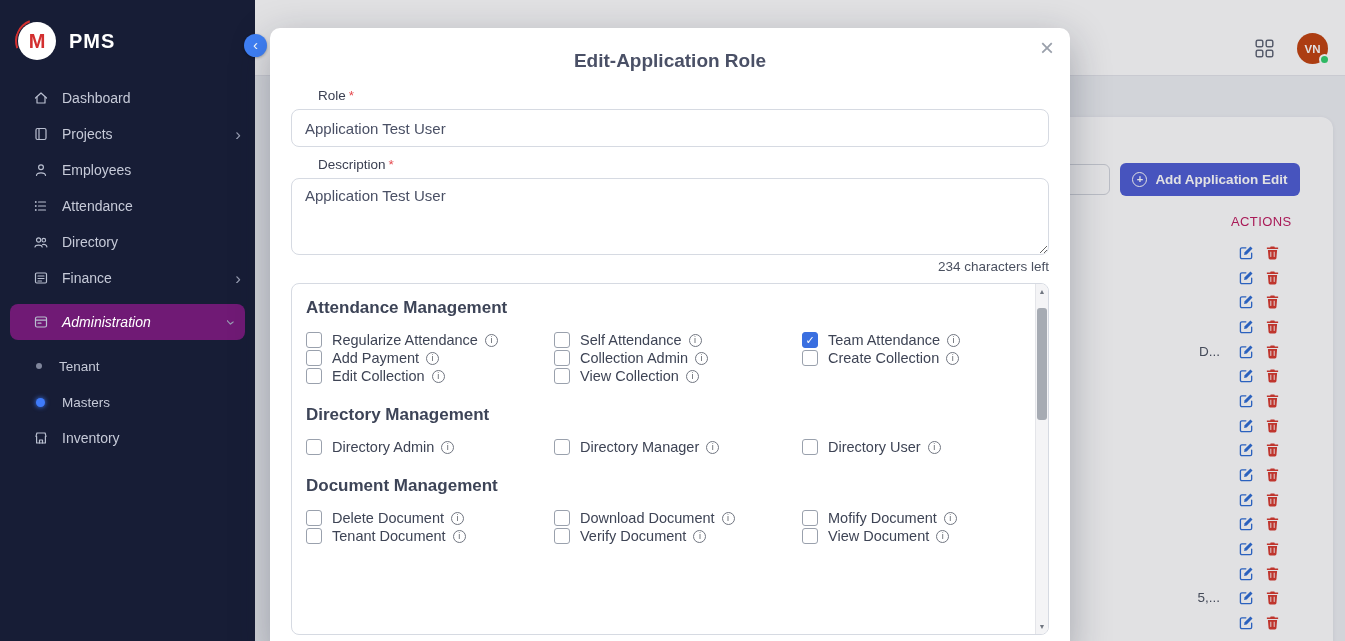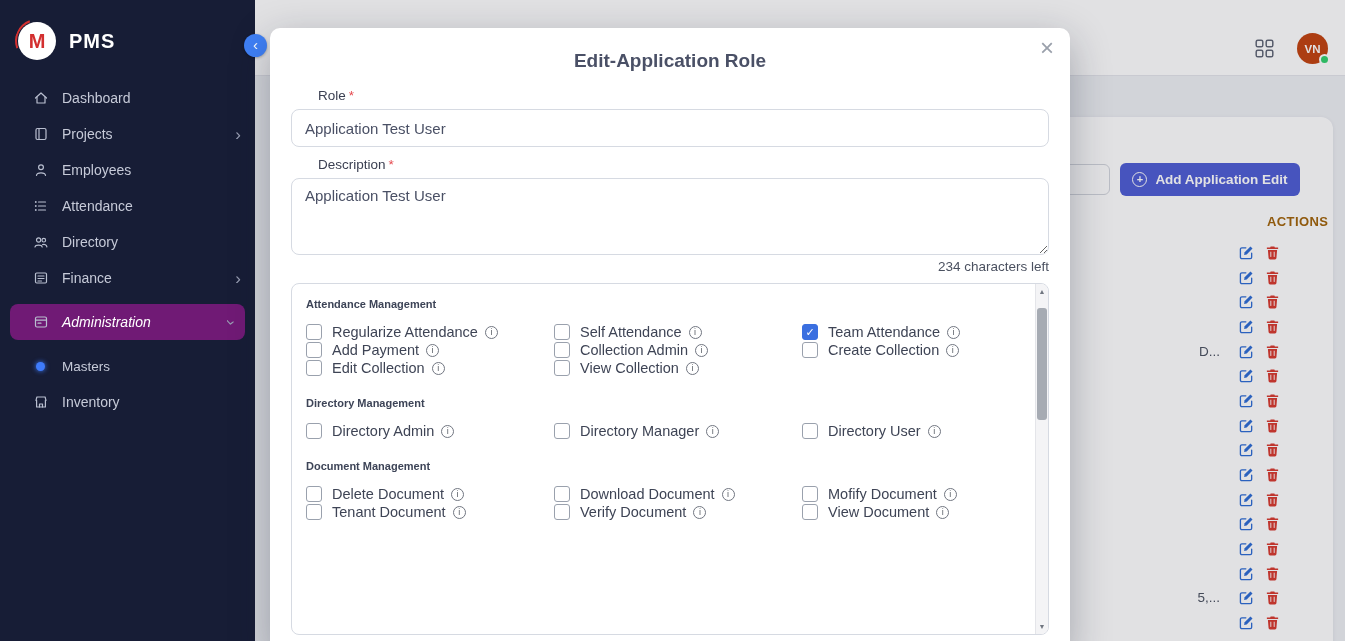--- a/index.html
+++ b/index.html
@@ -28,42 +28,42 @@
   .topbar{position:absolute;left:255px;top:0;right:0;height:76px;background:#fff;border-bottom:1px solid #e4e5ea;}
   .collapse-btn{position:absolute;left:244px;top:34px;width:23px;height:23px;border-radius:50%;background:#3f80f6;color:#fff;display:flex;align-items:center;justify-content:center;font-size:15px;line-height:1;padding-bottom:2px;z-index:60;box-shadow:0 1px 3px rgba(0,0,0,.3);cursor:pointer;border:none;}
   .apps-icon{position:absolute;right:71px;top:39px;width:19px;height:19px;cursor:pointer;}
   .apps-icon svg{width:19px;height:19px;display:block;}
   .avatar{position:absolute;right:17px;top:33px;width:31px;height:31px;border-radius:50%;background:#c2410c;color:#fff;font-size:11.5px;font-weight:700;display:flex;align-items:center;justify-content:center;cursor:pointer;}
   .status-dot{position:absolute;right:-2px;bottom:-1px;width:11px;height:11px;border-radius:50%;background:#2fd06b;border:2px solid #fff;}
   .content-card{position:absolute;left:600px;top:117px;right:12px;height:580px;background:#fff;border-radius:12px;box-shadow:0 1px 4px rgba(30,35,50,.08);}
   .search-stub{position:absolute;left:985px;top:164px;width:125px;height:31px;background:#fff;border:1px solid #d2d5dc;border-radius:6px;}
   .add-btn{position:absolute;left:1120px;top:163px;width:180px;height:33px;background:#4c5bd4;border-radius:6px;color:#fff;font-size:13.5px;font-weight:600;display:flex;align-items:center;justify-content:center;gap:8px;border:none;cursor:pointer;}
   .circle-plus{width:15px;height:15px;border:1.5px solid #fff;border-radius:50%;display:flex;align-items:center;justify-content:center;font-size:11px;font-weight:600;line-height:1;flex:0 0 auto;}
-  .actions-header{position:absolute;left:1231px;top:214px;font-size:13px;font-weight:700;color:#a16207;letter-spacing:.4px;margin-left:36px;}
+  .actions-header{position:absolute;left:1231px;top:214px;font-size:13px;font-weight:400;color:#be185d;letter-spacing:.4px;}
   .action-rows{position:absolute;left:1150px;top:240px;width:132px;}
   .action-row{height:24.7px;display:flex;align-items:center;justify-content:flex-end;gap:11px;padding-right:2px;}
   .row-frag{margin-right:8px;font-size:13.5px;color:#49505f;}
   .act-ic{width:15px;height:15px;cursor:pointer;flex:0 0 auto;}
   .act-ic svg{width:15px;height:15px;display:block;}
   .overlay{position:absolute;left:255px;top:0;right:0;bottom:0;background:rgba(40,44,60,.14);z-index:50;}
 
   
   .modal{position:absolute;left:270px;top:28px;width:800px;height:626px;background:#fff;border-radius:10px;z-index:100;box-shadow:0 12px 40px rgba(20,25,45,.3);}
   .m-title{position:absolute;top:22px;left:0;right:0;text-align:center;font-size:19px;font-weight:700;color:#4a5066;}
   .m-close{position:absolute;top:8px;right:16px;font-size:24px;color:#9aa0ab;cursor:pointer;line-height:1;background:none;border:none;}
   .m-label{position:absolute;left:21px;font-size:13.5px;color:#3b4052;margin-left:27px;}
   .req{color:#e5484d;margin-left:3px;}
   .lbl-role{top:60px;}
   .lbl-desc{top:129px;}
   .inp-role{position:absolute;left:21px;top:81px;width:758px;height:38px;border:1px solid #d6dae2;border-radius:8px;padding:0 13px;font-size:15px;color:#4a5065;font-family:inherit;outline:none;background:#fff;}
   .txt-desc{position:absolute;left:21px;top:150px;width:758px;height:77px;border:1px solid #d6dae2;border-radius:8px;padding:8px 13px;font-size:15px;color:#4a5065;font-family:inherit;outline:none;resize:vertical;background:#fff;}
   .chars-left{position:absolute;top:231px;right:21px;font-size:13.5px;color:#4b5160;}
   .perm-panel{position:absolute;left:21px;top:255px;width:758px;height:352px;border:1px solid #d6dae2;border-radius:8px;overflow:hidden;background:#fff;}
   .perm-content{position:absolute;left:0;top:0;right:14px;bottom:0;padding:14px 0 0 14px;overflow:hidden;}
-  .perm-heading{font-size:11px;font-weight:700;color:#3d4457;margin:20px 0 13px;}
+  .perm-heading{font-size:17px;font-weight:700;color:#3d4457;margin:20px 0 13px;}
   .perm-heading:first-child{margin-top:0;}
   .perm-grid{display:grid;grid-template-columns:248px 248px 1fr;row-gap:0;}
   .perm-item{display:flex;align-items:center;height:18px;cursor:pointer;}
   .cb{width:16px;height:16px;border:1.5px solid #9aa1ad;border-radius:3px;background:#fff;flex:0 0 auto;display:flex;align-items:center;justify-content:center;font-size:11px;color:#fff;}
   .cb.checked{background:#3a6fe0;border-color:#3a6fe0;}
   .perm-label{margin-left:10px;font-size:14.5px;color:#3e4455;white-space:nowrap;}
   .info-ico{margin-left:7px;width:13px;height:13px;border:1px solid #717681;border-radius:50%;color:#5c6169;font-size:9px;display:flex;align-items:center;justify-content:center;flex:0 0 auto;}
   .scrollbar{position:absolute;top:0;right:0;bottom:0;width:13px;background:#f4f4f6;border-left:1px solid #e4e5e9;}
   .sb-arrow{position:absolute;left:0;right:0;height:13px;display:flex;align-items:center;justify-content:center;font-size:7px;color:#707680;cursor:pointer;}
   .sb-arrow.up{top:1px;}
@@ -146,20 +146,24 @@
         <div class="nav-item active">
           <span class="nav-ico">
             <svg viewBox="0 0 16 16" fill="none" stroke="#b9bfd0" stroke-width="1.2" stroke-linecap="round" stroke-linejoin="round">
               <rect x="2.5" y="3" width="11" height="10" rx="1.5"></rect>
               <path d="M2.5 6.2h11M5 9.2h3"></path>
             </svg>
           </span>
           <span class="nav-label">Administration</span>
           <span class="nav-chev down">›</span>
         </div>
+        <div class="sub-item">
+          <span class="dot"></span>
+          <span>Tenant</span>
+        </div>
         <div class="sub-item active">
           <span class="dot on"></span>
           <span>Masters</span>
         </div>
         <div class="nav-item">
           <span class="nav-ico">
             <svg viewBox="0 0 16 16" fill="none" stroke="#b9bfd0" stroke-width="1.2" stroke-linecap="round" stroke-linejoin="round">
               <path d="M3 6.3 3.9 3h8.2l.9 3.3"></path>
               <path d="M3.6 6.3V13h8.8V6.3"></path>
               <path d="M6.5 13v-3h3v3"></path>

